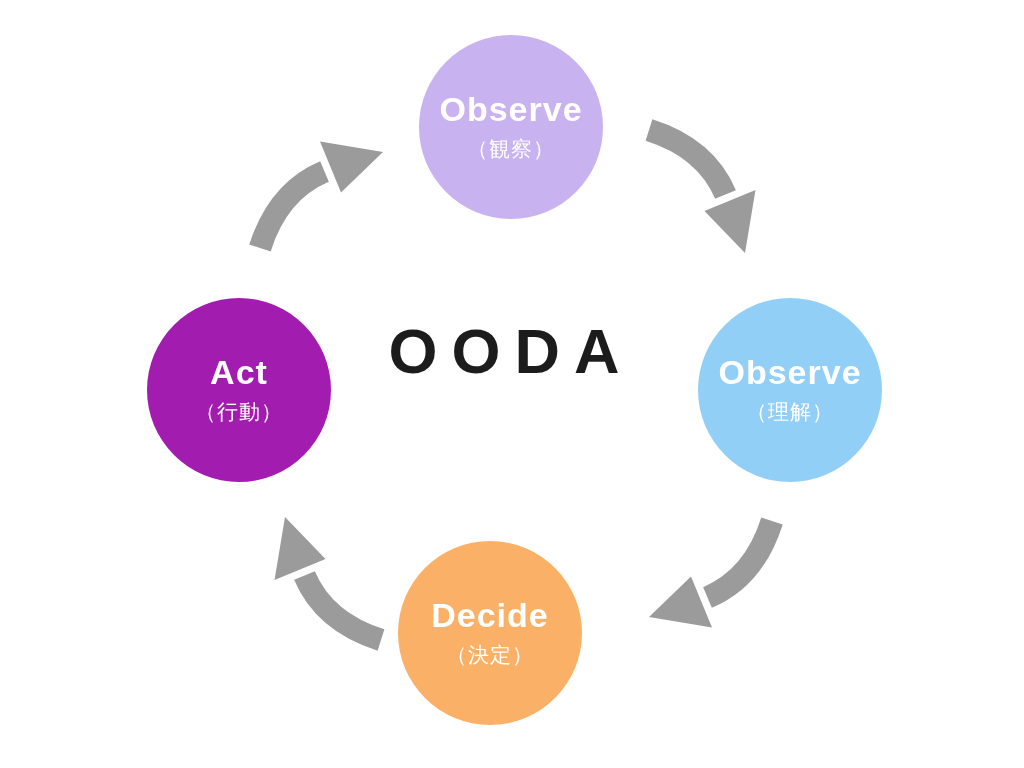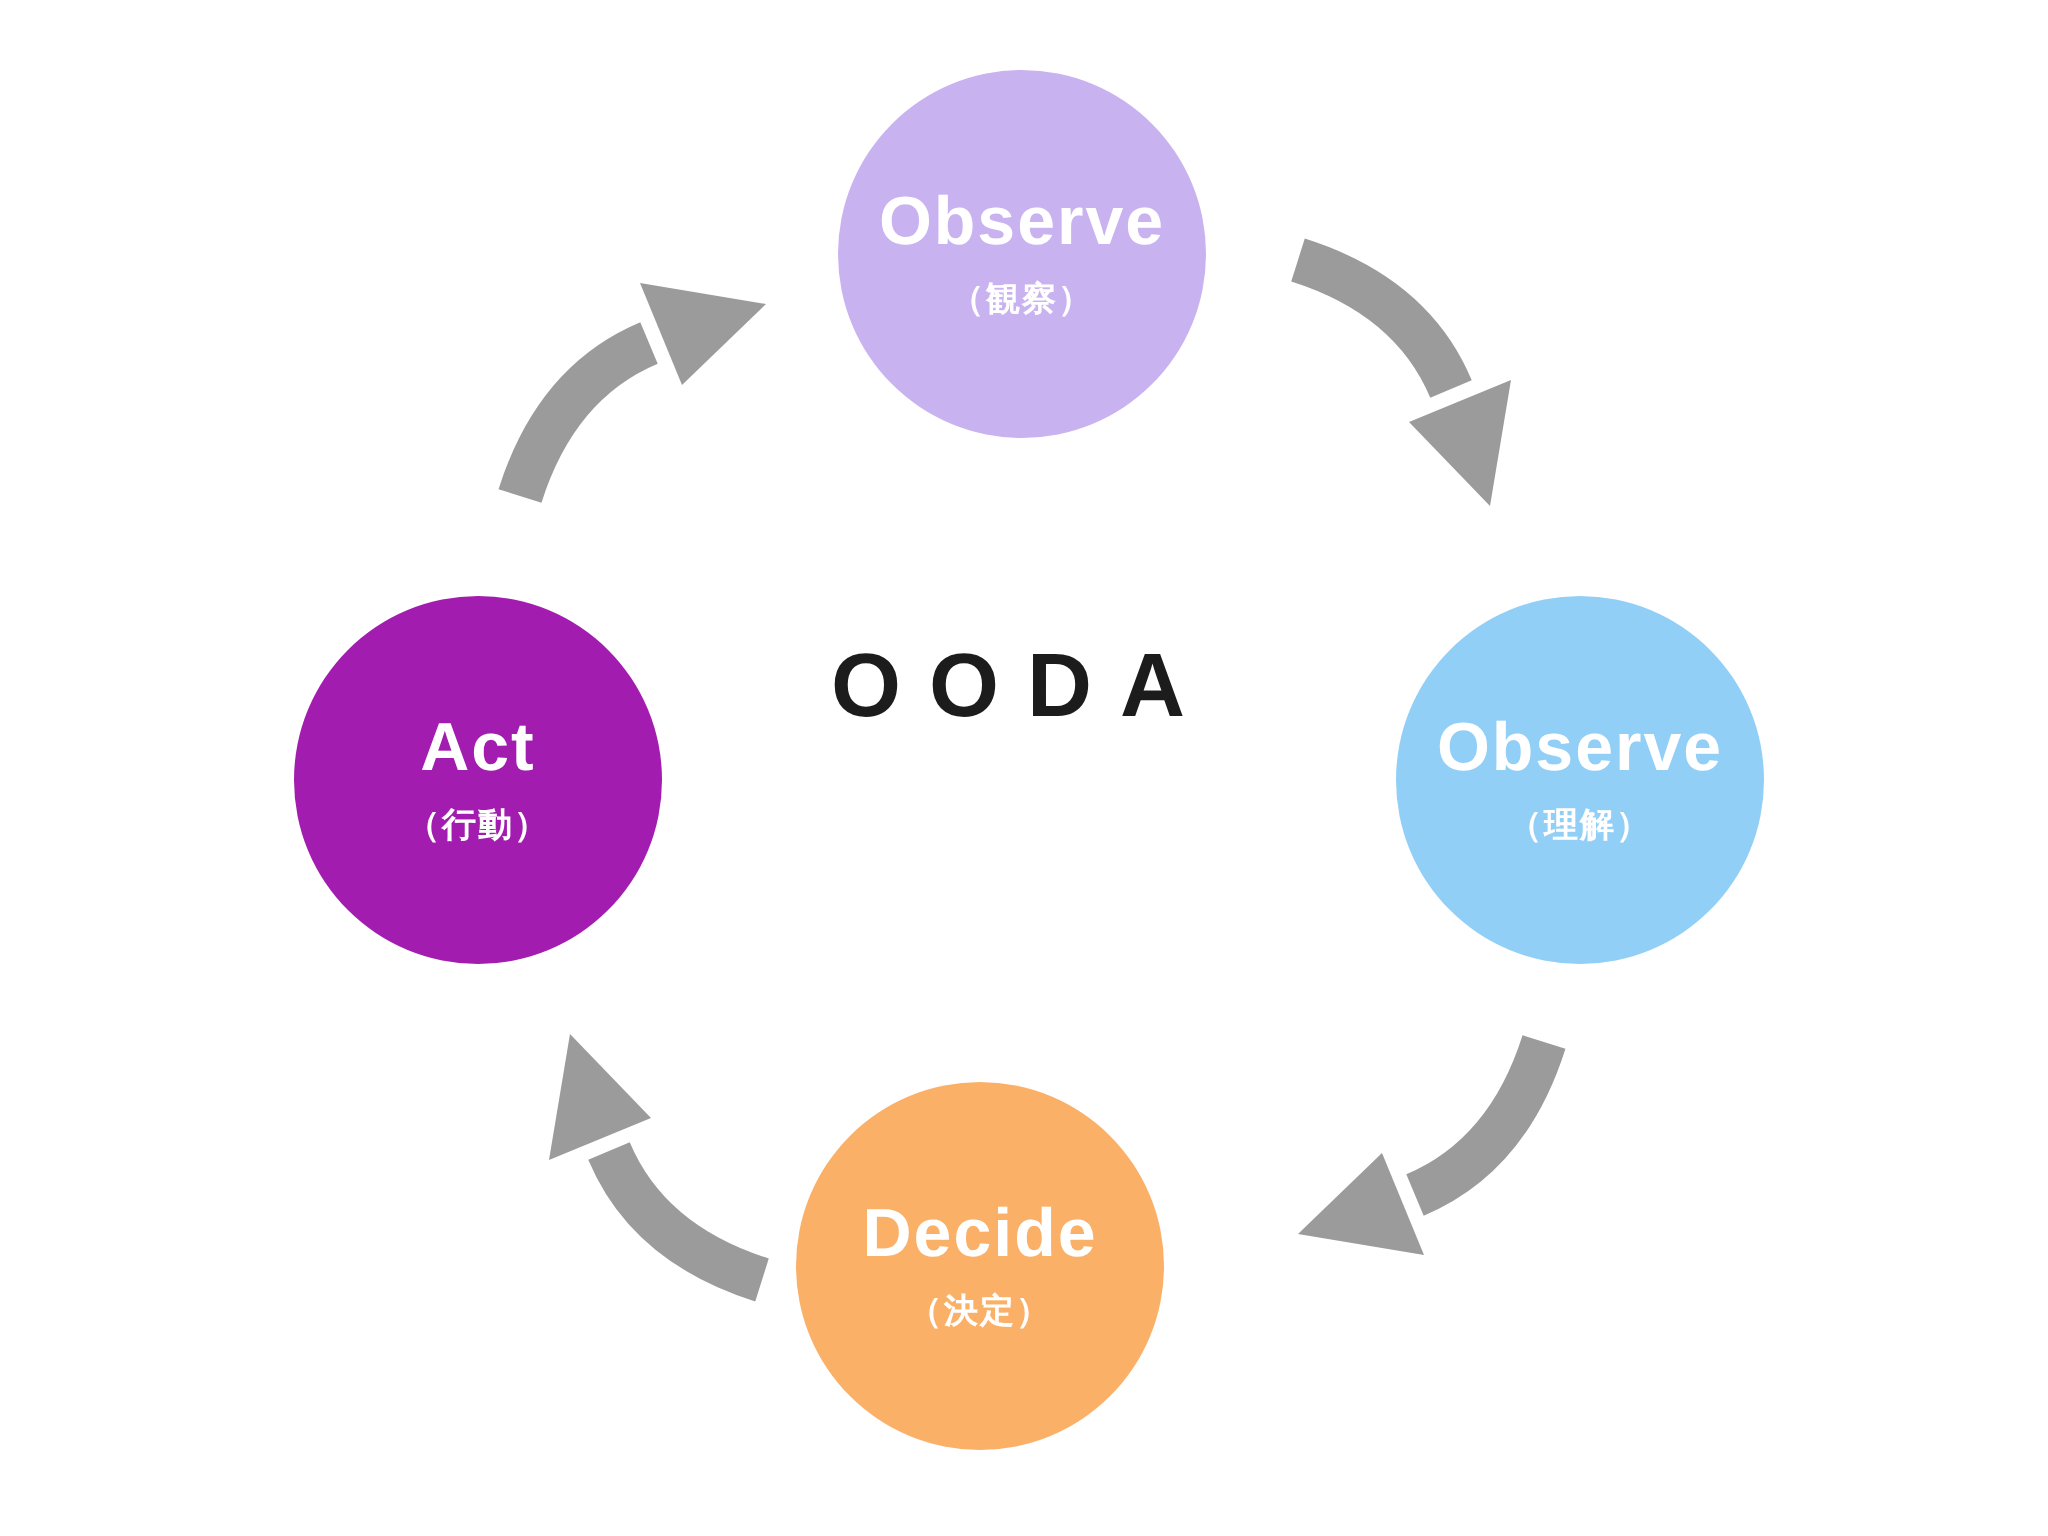--- a/index.html
+++ b/index.html
@@ -31,34 +31,34 @@
   .node-orient  { left: 698px; top: 298px; }
   .node-decide  { left: 398px; top: 541px; }
   .node-act     { left: 147px; top: 298px; }
   .node-label {
     font-size: 34px;
     font-weight: bold;
     letter-spacing: 1px;
     line-height: 1.1;
   }
   .node-sublabel {
-    font-size: 17px;
-    font-weight: bold;
+    font-size: 21px;
+    font-weight: normal;
     margin-top: 7px;
     letter-spacing: 1px;
   }
   .center-title {
     position: absolute;
     left: 334px;
     top: 320px;
     width: 344px;
     text-align: center;
   }
   .title-main {
-    font-size: 45px;
+    font-size: 63px;
     font-weight: bold;
     letter-spacing: 14px;
     line-height: 1;
     margin-left: 10px; 
   }
   .title-sub {
     font-size: 42px;
     font-weight: bold;
     letter-spacing: 22px;
     margin-top: 18px;

